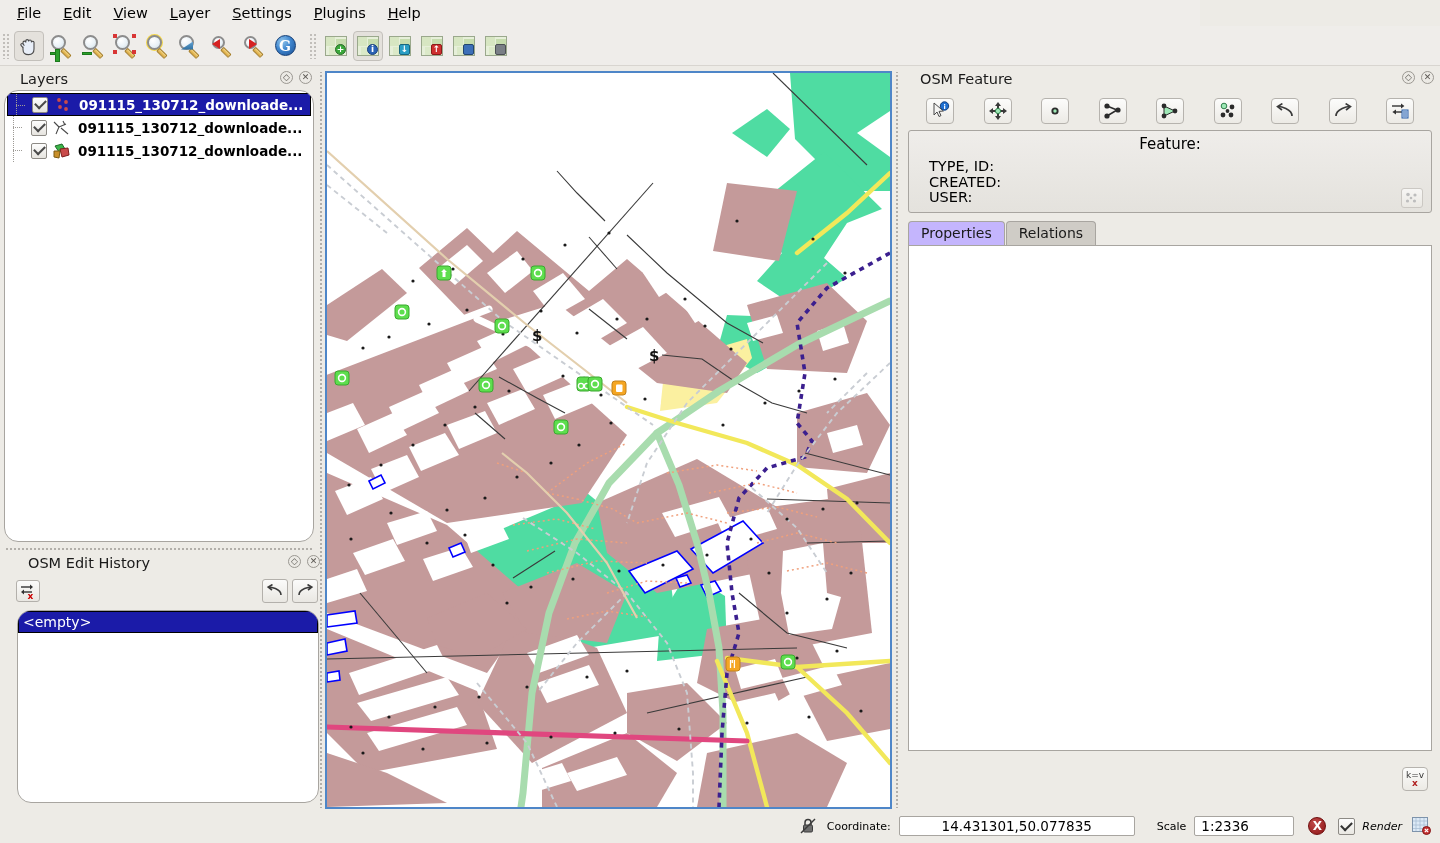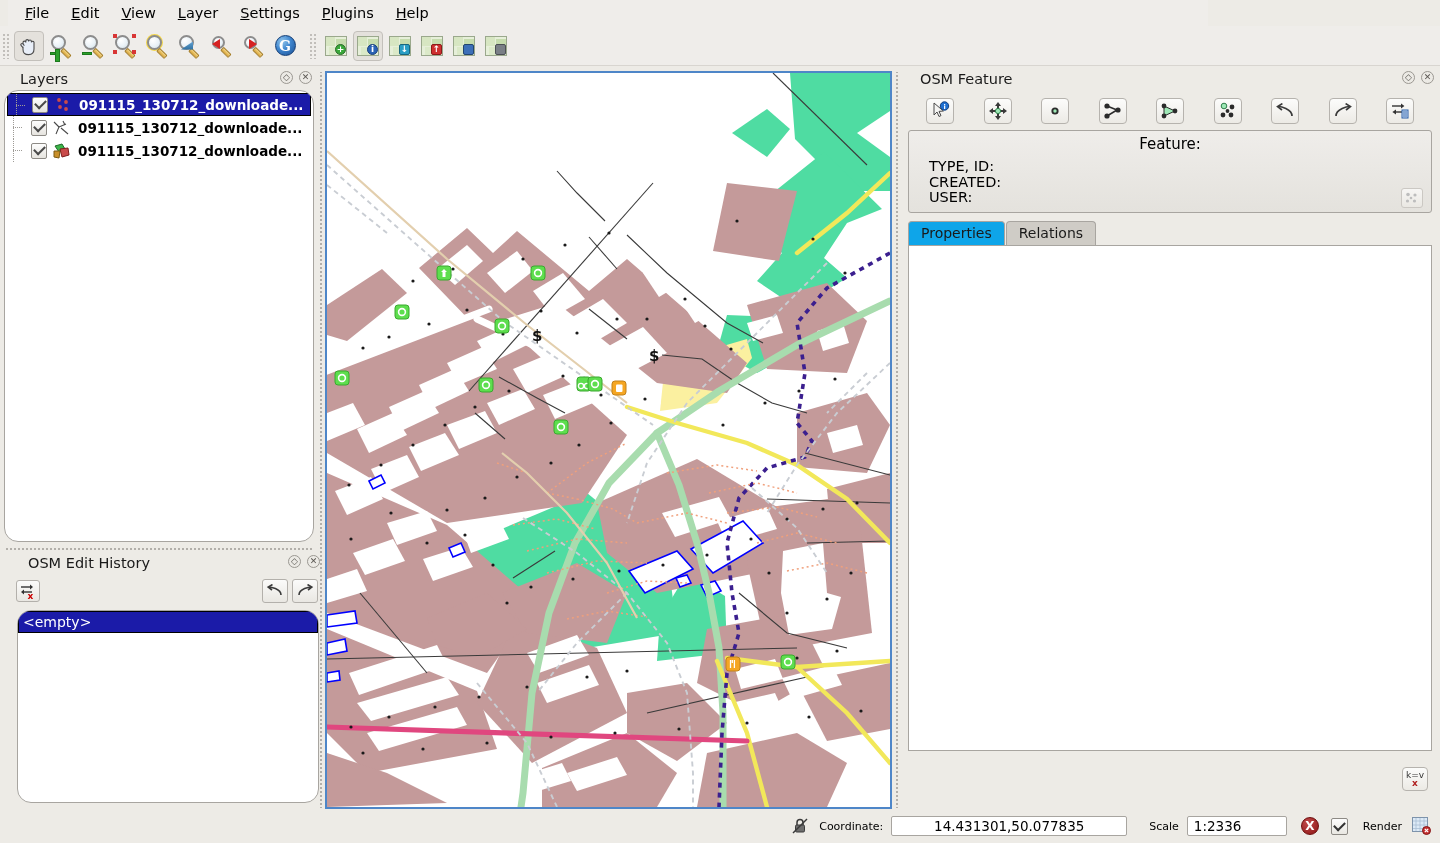--- a/index.html
+++ b/index.html
@@ -9,21 +9,21 @@
     overflow: hidden;
     font-family: "DejaVu Sans", "Liberation Sans", sans-serif;
     font-size: 12.5px;
     color: #000;
     background: #eceae5;
   }
   #app { position: relative; width: 1440px; height: 843px; background: #edebe6; }
 
   
   .menubar {
-    position: absolute; left: 8px; top: 0; width: 1200px; height: 26px;
+    position: absolute; left: 0; top: 0; width: 1200px; height: 26px;
     background: #efedea;
     display: flex; align-items: center;
     padding-left: 6px;
   }
   .menu-item {
     padding: 2px 11px 3px 11px;
     font-size: 14.5px;
     line-height: 18px;
     color: #000;
     cursor: default;
@@ -212,21 +212,21 @@
   }
   .feat-info .title { text-align: center; font-size: 15px; }
   .feat-info .kv { padding-left: 20px; font-size: 14.5px; line-height: 15.5px; }
   .tabbar { display: flex; align-items: flex-end; height: 24px; margin: 8px 8px 0 8px; }
   .tab {
     padding: 3px 12px 4px 12px; font-size: 14px;
     border: 1px solid #a8a5a0; border-bottom: none;
     border-radius: 4px 4px 0 0; background: #cfccc6; color:#1a1a1a;
     margin-right: 1px;
   }
-  .tab.active { background: #0ea5e9; }
+  .tab.active { background: #c4b5fd; }
   .tab-pane {
     margin: 0 8px; background: #fff; border: 1px solid #a8a5a0;
     height: 506px;
   }
 
   
   .splitter-h {
     background-image: radial-gradient(#b2afaa 1px, transparent 1px);
     background-size: 4px 4px; background-position: center;
     background-repeat: repeat-x;
@@ -993,21 +993,21 @@
 
     <span class="status-lbl" style="margin-left:22px;">Scale</span>
     <div class="status-field" style="width:100px;padding-left:6px;">
       <span>1:2336</span>
     </div>
 
     <div style="margin-left:14px;">
       <div class="stop-circle">X</div>
     </div>
 
-    <div style="margin-left:12px;display:flex;align-items:center;gap:15px;">
+    <div style="margin-left:12px;display:flex;align-items:center;gap:7px;font-style:italic;">
       <span class="render-chk"></span>
       <span class="status-lbl" style="margin:0;">Render</span>
     </div>
 
     <div style="margin-left:8px;margin-right:8px;width:22px;height:20px;display:flex;align-items:center;justify-content:center;">
       <svg width="19" height="18" viewBox="0 0 19 18">
         <rect x="0.5" y="0.5" width="15" height="14" fill="#dce9f6" stroke="#7e93ab"></rect>
         <path d="M1 4 H15 M1 8 H15 M1 11.5 H15 M4 1 V14 M8 1 V14 M12 1 V14" stroke="#a8bed4" stroke-width="0.8"></path>
         <circle cx="14.5" cy="13.5" r="4" fill="#c43030" stroke="#841717"></circle>
         <path d="M12.8 11.8 L16.2 15.2 M16.2 11.8 L12.8 15.2" stroke="#fff" stroke-width="1.2"></path>

